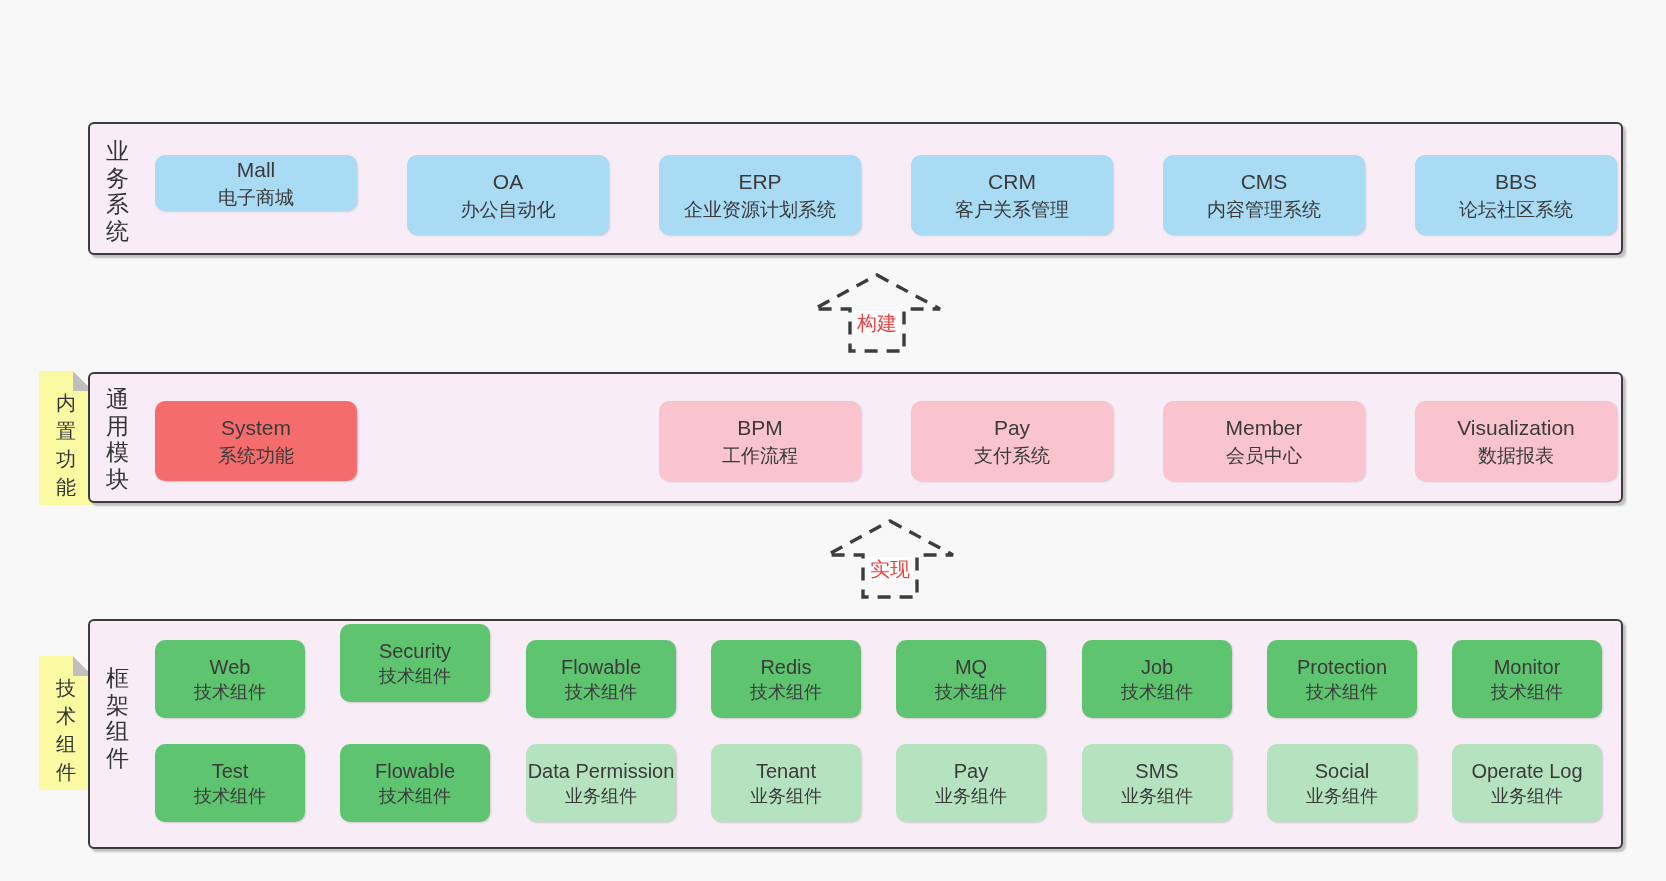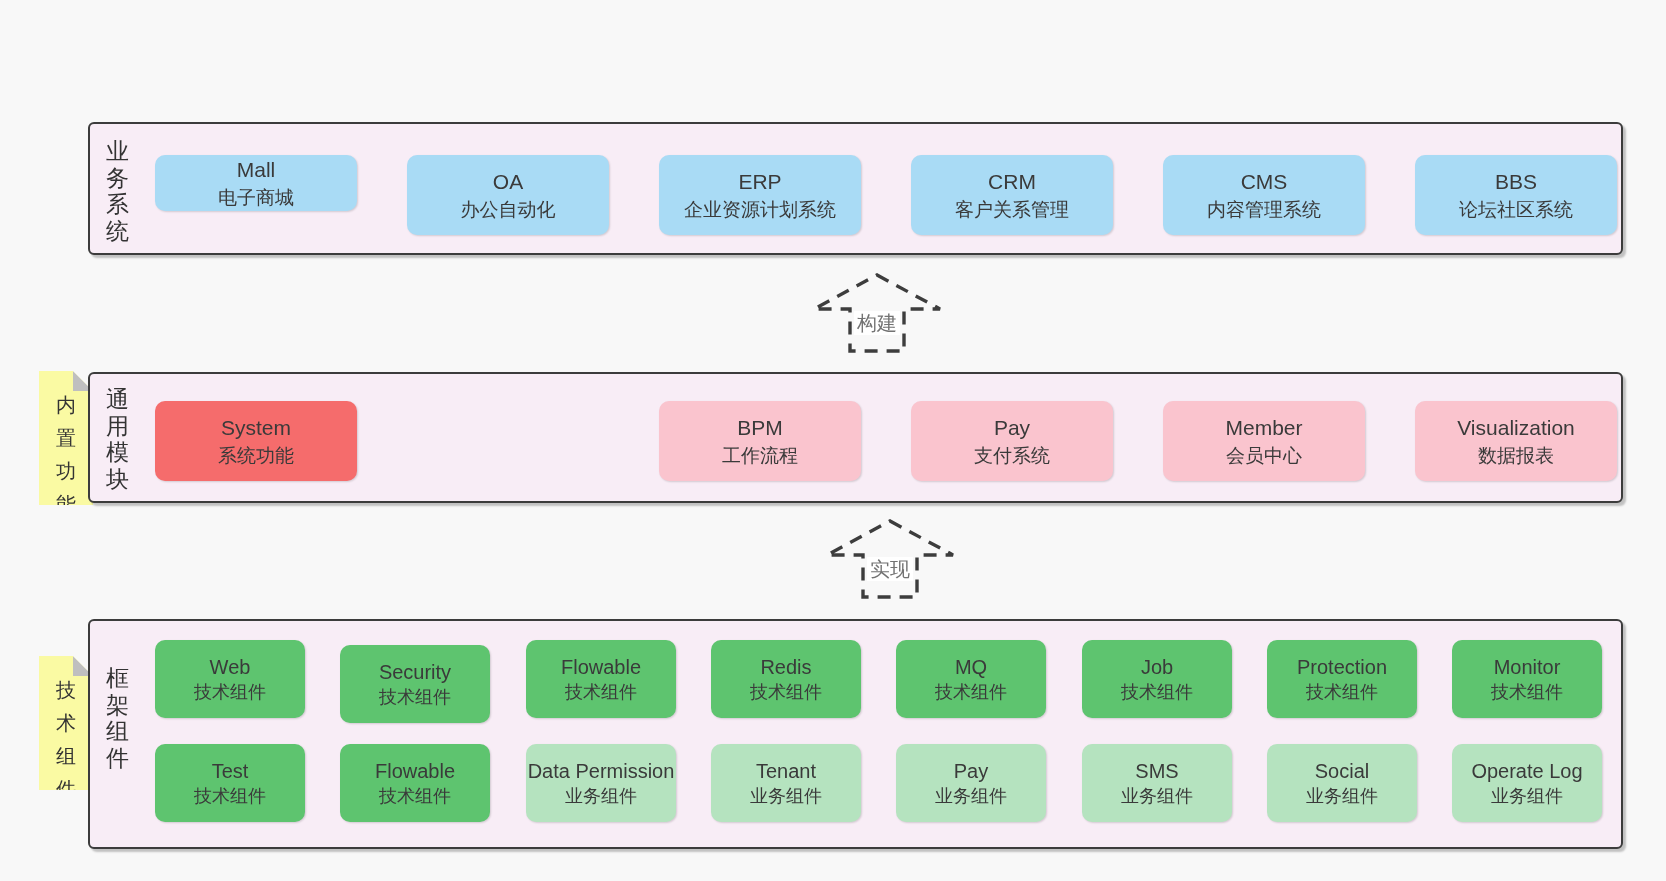--- a/index.html
+++ b/index.html
@@ -47,30 +47,30 @@
     clip-path:polygon(0 0,calc(100% - 20px) 0,100% 20px,100% 100%,0 100%);
     filter:drop-shadow(1px 1px 1px rgba(0,0,0,.3));
   }
   .sticky .fold{
     position:absolute;top:0;right:0;width:20px;height:20px;
     background:var(--sticky_fold,#bfbfbf);
     clip-path:polygon(0 0,100% 100%,0 100%);
   }
   .sticky .txt{
     position:absolute;top:18px;left:50%;transform:translateX(-50%);
-    width:22px;font-size:20px;line-height:33px;text-align:center;
+    width:22px;font-size:20px;line-height:28px;text-align:center;
     word-break:break-all;color:#333;
   }
 
   .arrow{position:absolute;width:134px;height:82px}
   .arrow svg{display:block}
   .arrow .lbl{
     position:absolute;top:39px;left:50%;transform:translateX(-50%);
     background:#ffffff;padding:0 3px;font-size:20px;line-height:24px;
-    color:#737373;white-space:nowrap;text-align:right;
+    color:#ef4444;white-space:nowrap;text-align:right;
   }
 </style>
 </head>
 <body>
 
 <div id="canvas">
 
   <div class="band" style="left:88px;top:122px;width:1535px;height:133px">
     <div class="band-label" style="top:14px">业务系统</div>
 
@@ -149,21 +149,21 @@
     <div class="txt">技术组件</div>
   </div>
 
   <div class="band band-sm" style="left:88px;top:619px;width:1535px;height:230px">
     <div class="band-label" style="top:44px">框架组件</div>
 
     <div class="box v-green" style="left:65px;top:19px;width:150px;height:78px">
       <div class="t">Web</div>
       <div class="s">技术组件</div>
     </div>
-    <div class="box v-green" style="left:250px;top:24px;width:150px;height:78px">
+    <div class="box v-green" style="left:250px;top:3px;width:150px;height:78px">
       <div class="t">Security</div>
       <div class="s">技术组件</div>
     </div>
     <div class="box v-green" style="left:436px;top:19px;width:150px;height:78px">
       <div class="t">Flowable</div>
       <div class="s">技术组件</div>
     </div>
     <div class="box v-green" style="left:621px;top:19px;width:150px;height:78px">
       <div class="t">Redis</div>
       <div class="s">技术组件</div>

